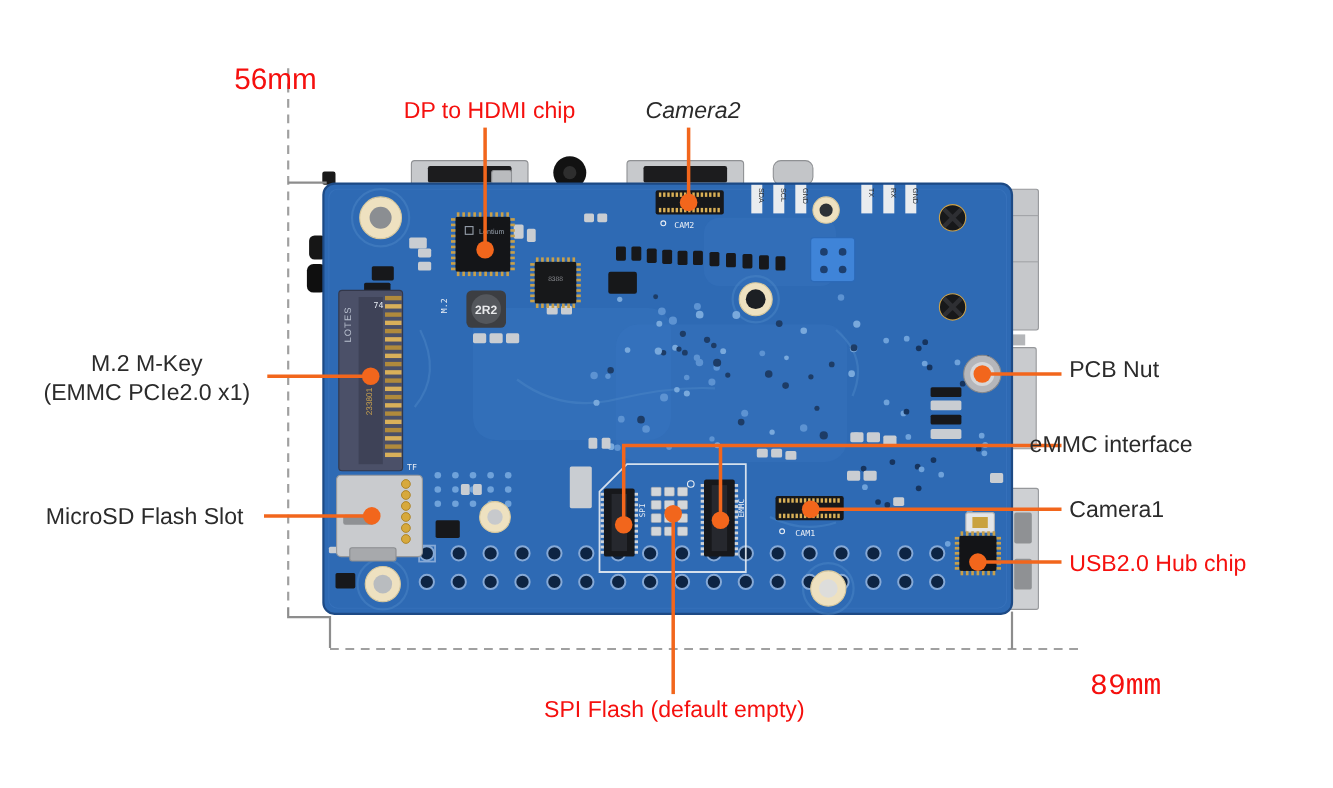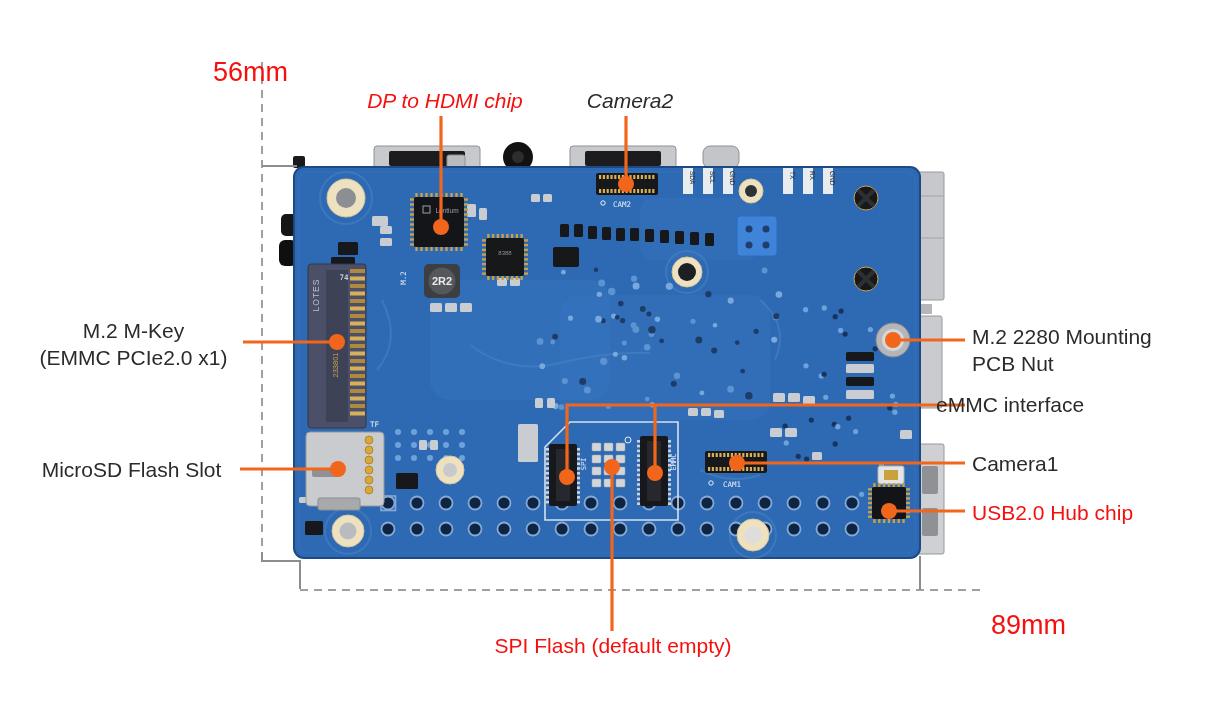--- a/index.html
+++ b/index.html
@@ -692,33 +692,32 @@
       <path class="leader" d="M737,463 H965"></path>
         <circle class="ldot" cx="737" cy="463" r="8"></circle>
       <path class="leader" d="M889,511 H965"></path>
         <circle class="ldot" cx="889" cy="511" r="8"></circle>
       <path class="leader" d="M612,467 V631"></path>
         <circle class="ldot" cx="612" cy="467" r="8"></circle>
     </g>
   </svg>
 
   <div class="dim" style="left:213px;top:21px;">56mm</div>
-  <div class="dim" style="left:991px;top:574px;">89mm</div>
-
-  <div class="lbl red center" style="left:355px;top:87px;width:180px;font-style:italic;">DP to HDMI chip</div>
+  <div class="dim" style="left:991px;top:574px;font-family:Liberation Mono, monospace;">89mm</div>
+
+  <div class="lbl red center" style="left:355px;top:87px;width:180px;">DP to HDMI chip</div>
   <div class="lbl center" style="left:570px;top:87px;width:120px;font-style:italic;">Camera2</div>
 
   <div class="lbl right" style="left:30px;top:317px;width:207px;">
     <div>M.2 M-Key</div>
     <div>(EMMC PCIe2.0 x1)</div>
   </div>
   <div class="lbl right" style="left:30px;top:456px;width:203px;">MicroSD Flash Slot</div>
 
   <div class="lbl" style="left:972px;top:323px;">
-    <div>M.2 2280 Mounting</div>
     <div>PCB Nut</div>
   </div>
   <div class="lbl" style="left:936px;top:391px;">eMMC interface</div>
   <div class="lbl" style="left:972px;top:450px;">Camera1</div>
   <div class="lbl red" style="left:972px;top:499px;">USB2.0 Hub chip</div>
 
   <div class="lbl red center" style="left:470px;top:632px;width:286px;">SPI Flash (default empty)</div>
 </div>
 
 </body></html>

